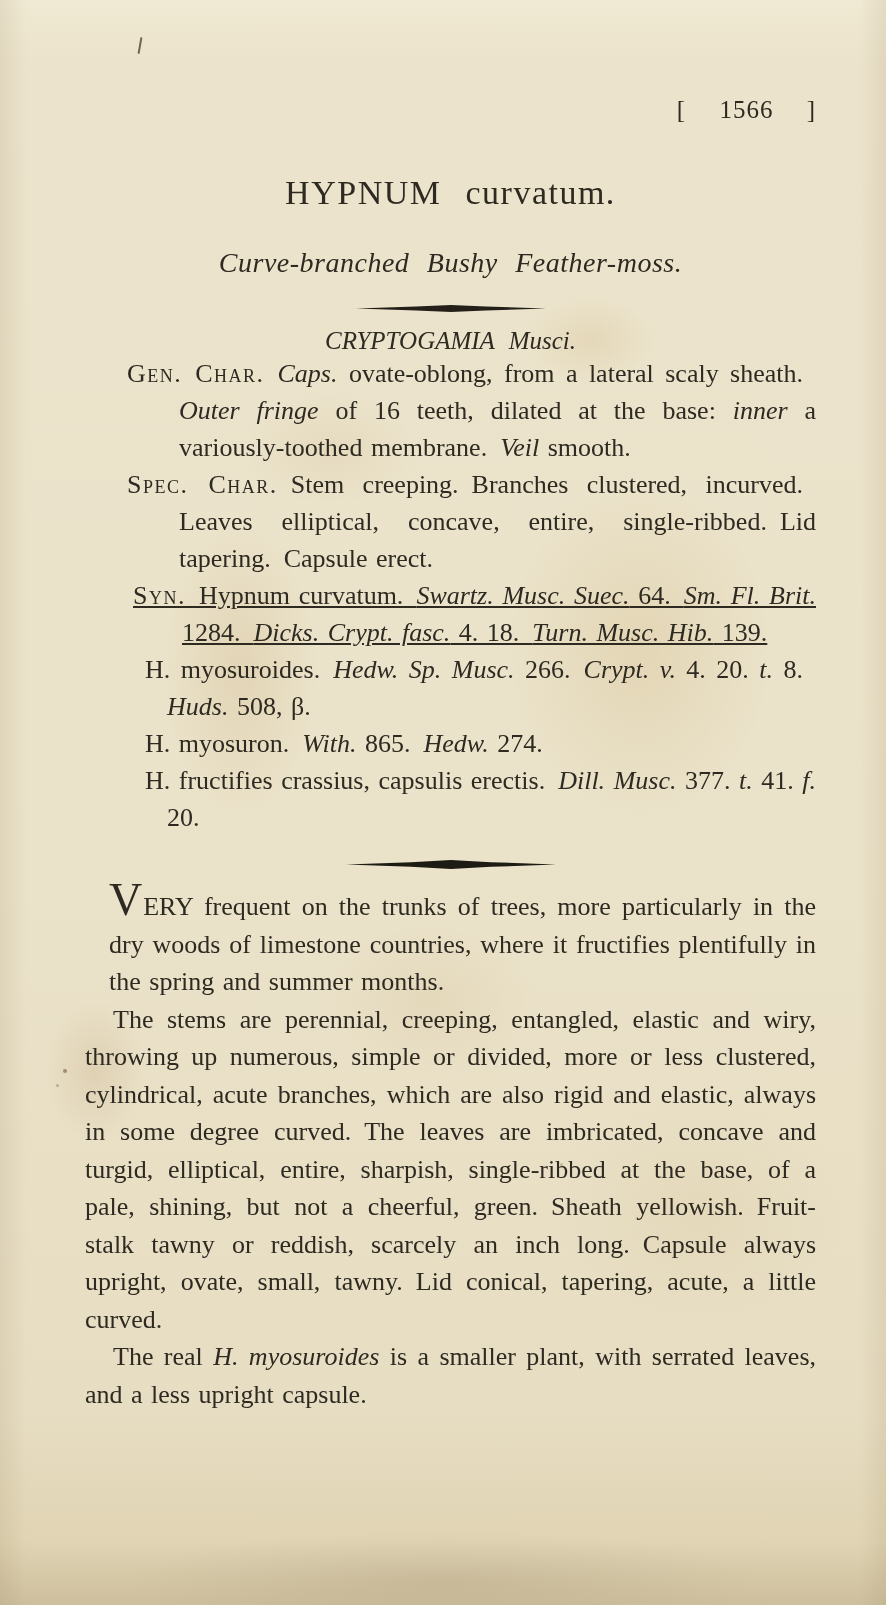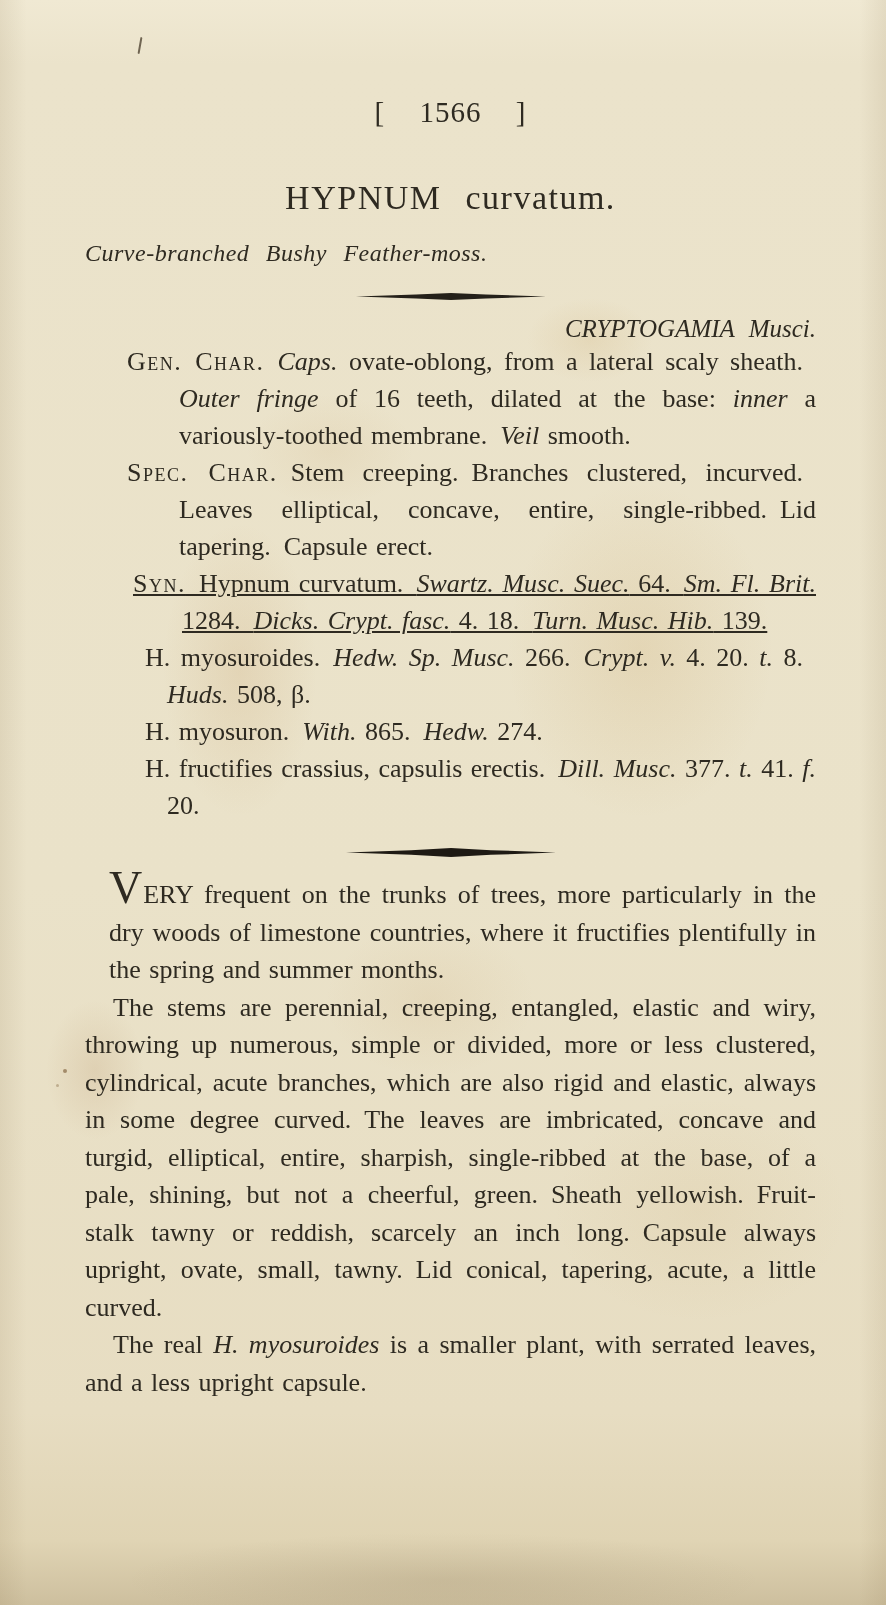--- a/index.html
+++ b/index.html
@@ -30,26 +30,26 @@
     position: absolute; left: 139px; top: 37px; width: 2px; height: 17px;
     background: rgba(70,58,40,0.75); transform: rotate(10deg); border-radius: 1px;
   }
   .speck { position: absolute; border-radius: 50%; background: rgba(110,75,35,0.55); }
   .speck.s1 { left: 63px;  top: 1069px; width: 4px; height: 4px; }
   .speck.s2 { left: 56px;  top: 1084px; width: 3px; height: 3px; opacity:.6; }
   .speck.s3 { left: 560px; top: 1163px; width: 3px; height: 3px; opacity:.5; }
 
   .content { position: absolute; left: 85px; top: 96px; width: 731px; }
 
-  .page-number { text-align: center; font-size: 29px; word-spacing: 26px; letter-spacing: 1px; }
+  .page-number { text-align: right; font-size: 25px; word-spacing: 26px; letter-spacing: 1px; }
   .title { margin: 50px 0 0; text-align: center; font-size: 34px; font-weight: normal; word-spacing: 14px; letter-spacing: 1.5px; }
-  .common-name { margin: 23px 0 0; font-size: 24px; font-weight: normal; font-style: italic; word-spacing: 10px; letter-spacing: .5px; }
+  .common-name { margin: 35px 0 0; text-align: center; font-size: 28px; font-weight: normal; font-style: italic; word-spacing: 10px; letter-spacing: .5px; }
   .divider { margin: 25px auto 0; width: 220px; display: flex; justify-content: center; }
   .divider.d2 { margin-top: 23px; }
-  .taxonomy { margin-top: 14px; text-align: right; font-style: italic; font-size: 25px; word-spacing: 8px; }
+  .taxonomy { margin-top: 14px; text-align: center; font-style: italic; font-size: 25px; word-spacing: 8px; }
 
   p { margin: 0; }
   .txt { font-size: 26px; line-height: 37px; text-align: justify; word-spacing: 2px; }
   .gen1 { }
   .hang-gen { margin-left: 42px; padding-left: 52px; text-indent: -52px; }
   .hang-syn-first { margin-left: 48px; padding-left: 49px; text-indent: -49px; text-decoration: underline; }
   .hang-syn { margin-left: 60px; padding-left: 22px; text-indent: -22px; }
 
   .body-p { line-height: 37.5px; }
   .body-p.first { margin-top: 18px; margin-left: 24px; }

